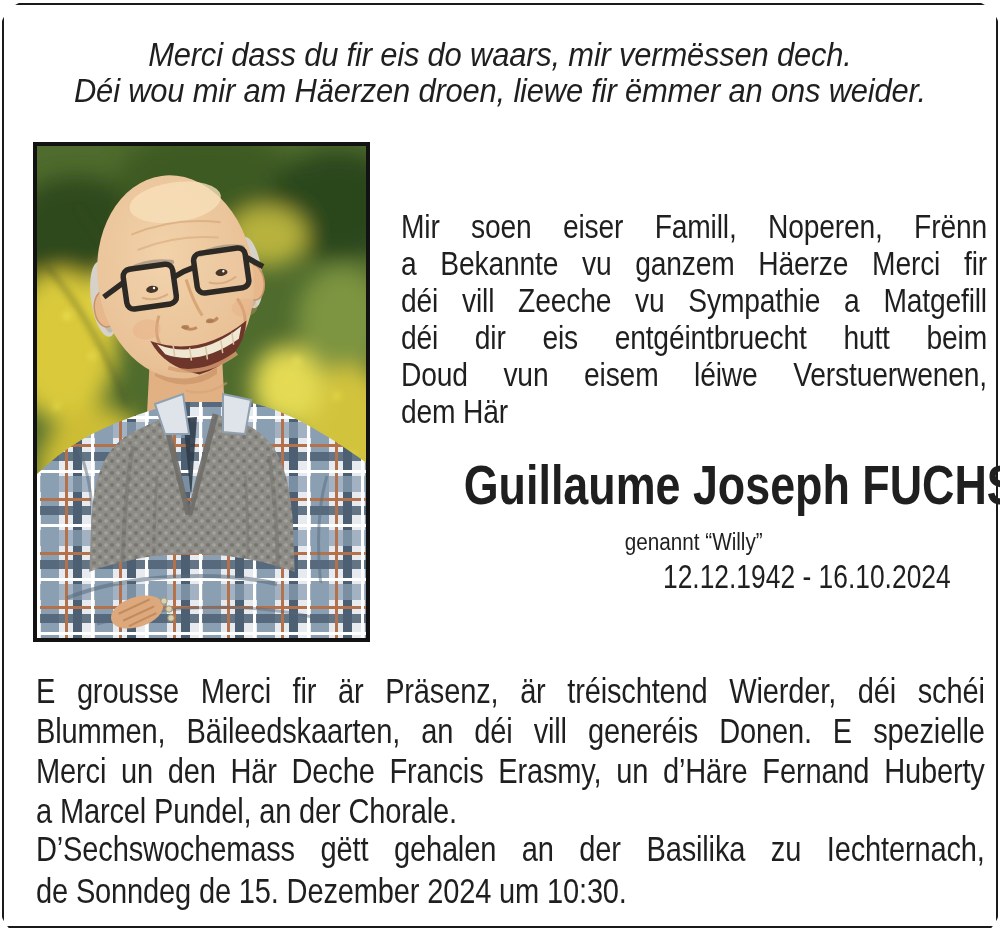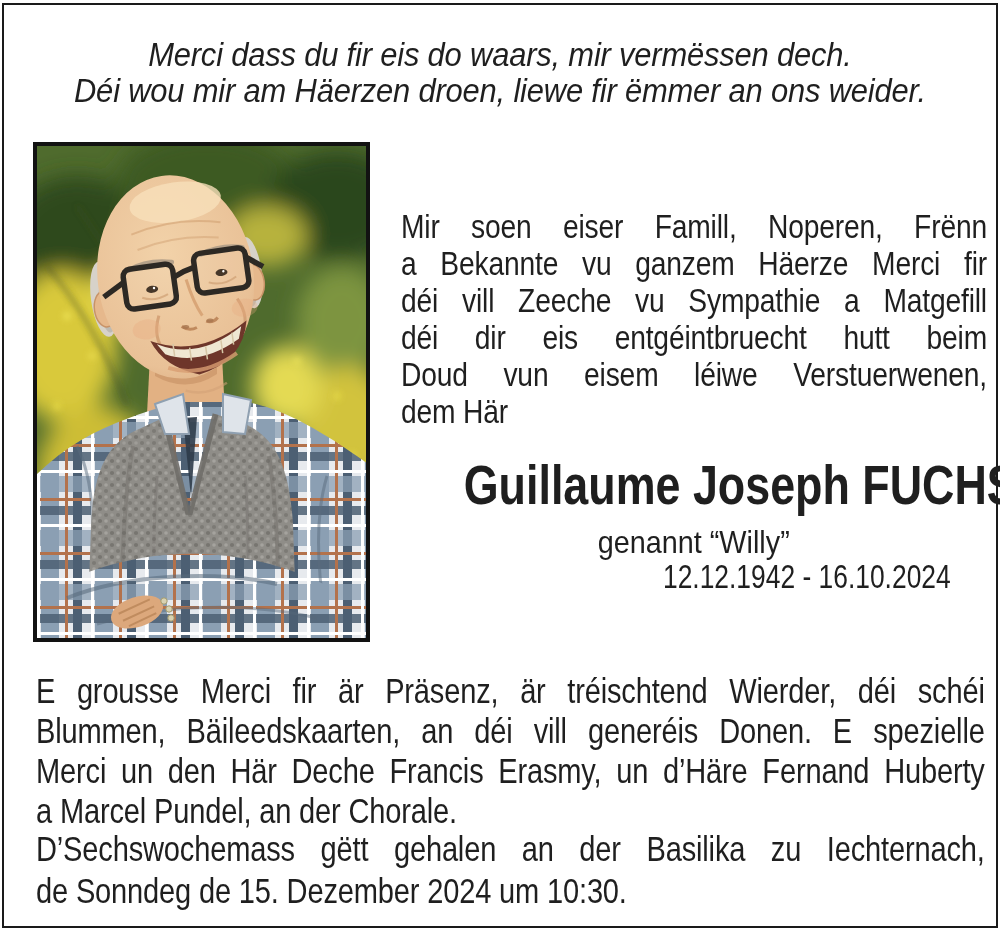--- a/index.html
+++ b/index.html
@@ -1,17 +1,17 @@
 <!DOCTYPE html>
 <html><head>
 <meta charset="utf-8">
 <style>
   html,body{margin:0;padding:0;background:#ffffff;}
   .page{position:relative;width:1000px;height:938px;background:#ffffff;overflow:hidden;
-        font-family:"Liberation Sans",sans-serif;color:#1f1f1f;}
+        font-family:"Liberation Sans",sans-serif;color:#1f1f1f;border-radius:32px;}
   .frame{position:absolute;left:2px;top:3px;width:996px;height:925px;
          border:2px solid #1a1a1a;box-sizing:border-box;pointer-events:none;}
 
   .epigraph{position:absolute;left:0;top:36px;width:1100px;transform:scaleX(.909);
             transform-origin:0 0;text-align:center;font-style:italic;
             font-size:34px;line-height:36px;letter-spacing:-0.2px;}
 
   .photo{position:absolute;left:33px;top:142px;width:329px;height:492px;
          border:4px solid #121212;background:#4f6b2d;}
   .photo svg{display:block;}
@@ -19,21 +19,21 @@
   .intro{position:absolute;left:401px;top:208px;width:706px;transform:scaleX(.83);
           transform-origin:0 0;font-size:34px;line-height:37px;letter-spacing:-0.2px;}
   .jline{text-align:justify;text-align-last:justify;}
   .nline{text-align:left;}
 
   .name{position:absolute;left:401px;top:456px;width:586px;text-align:center;
         font-weight:bold;font-size:55px;line-height:58px;white-space:nowrap;}
   .name .sq{display:inline-block;transform:scaleX(.815);transform-origin:50% 50%;}
 
   .nickname{position:absolute;left:401px;top:525px;width:586px;text-align:center;
-            font-size:32px;line-height:34px;}
+            font-size:23px;line-height:34px;}
   .nickname .sq{display:inline-block;transform:scaleX(.9);transform-origin:50% 50%;}
 
   .dates{position:absolute;left:401px;top:559px;width:586px;text-align:right;
          font-size:33px;line-height:36px;}
   .dates .sq{display:inline-block;transform:scaleX(.8);transform-origin:50% 50%;}
 
   .thanks{position:absolute;left:36px;top:671px;width:1143px;transform:scaleX(.83);
           transform-origin:0 0;font-size:35px;line-height:40px;letter-spacing:-0.2px;}
   .mass{position:absolute;left:36px;top:828px;width:1143px;transform:scaleX(.83);
         transform-origin:0 0;font-size:35px;line-height:42px;letter-spacing:-0.2px;}

